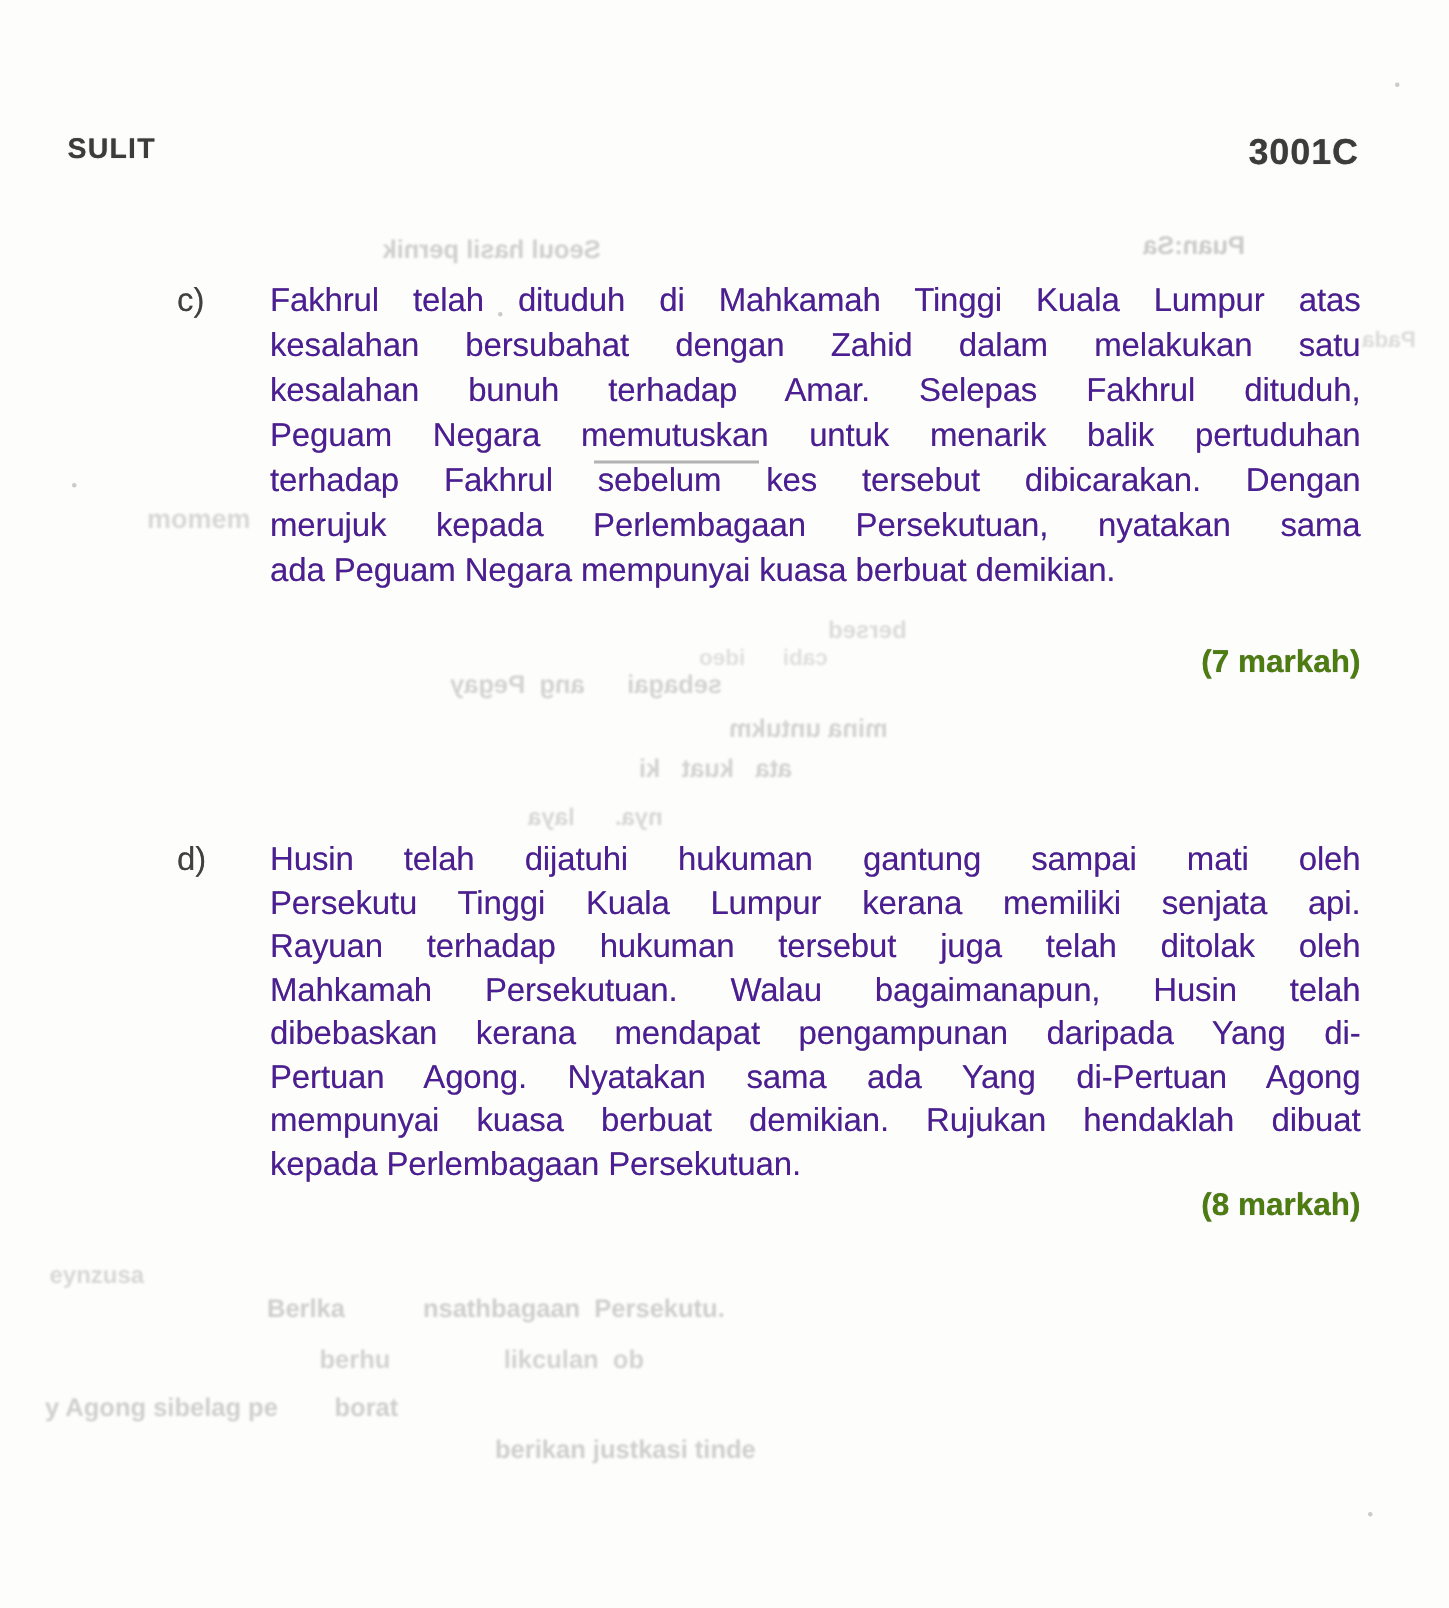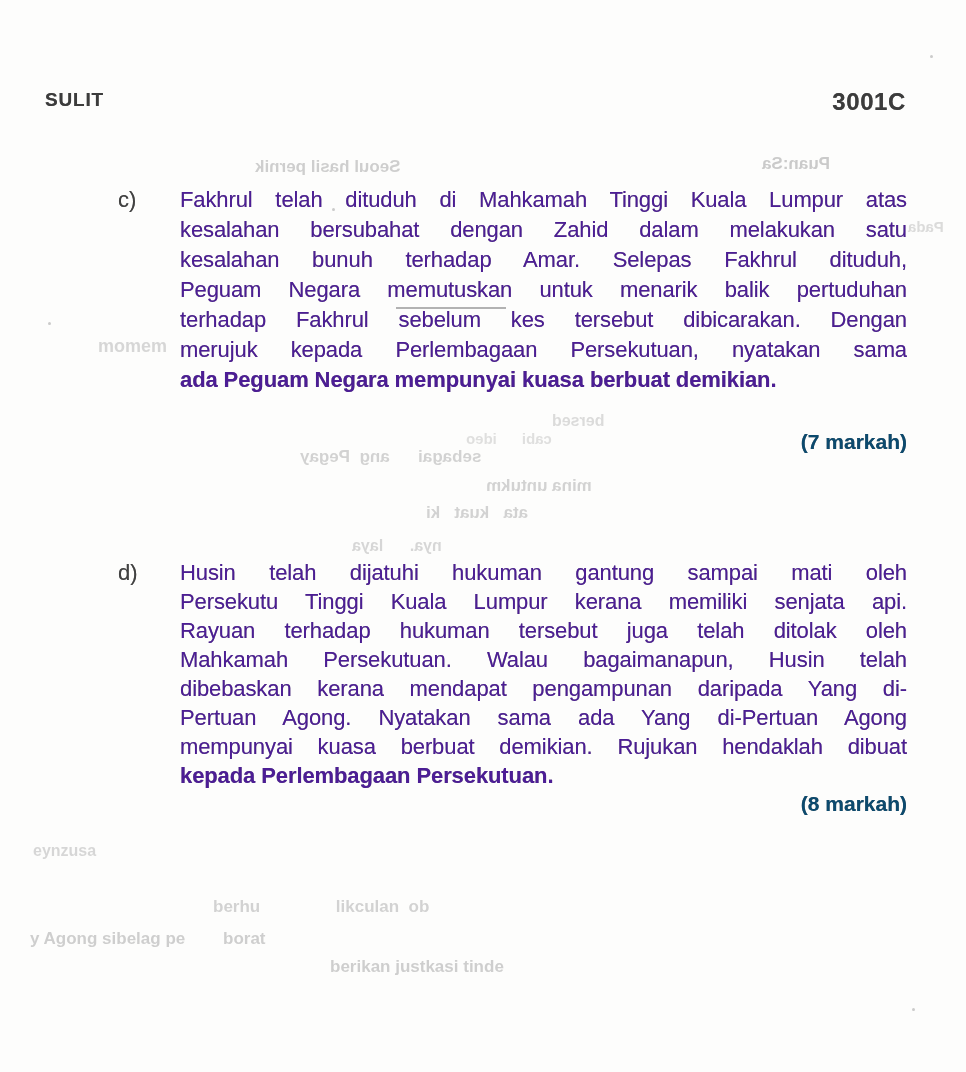--- a/index.html
+++ b/index.html
@@ -58,30 +58,29 @@
     line-height: 30px;
     letter-spacing: -0.1px;
     color: #4c1d95;
     text-shadow: 0 0 0.4px rgba(66,66,66,0.6);
     text-align: justify;
     text-align-last: justify;
     white-space: normal;
   }
   .q-line.last {
     text-align-last: left;
-    font-weight: bold;
   }
   .q-body.d .q-line { line-height: 29px; }
 
   .marks {
     position: absolute;
     right: 59px;
     font-size: 21px;
     font-weight: 700;
-    color: #0c4a6e;
+    color: #4d7c0f;
     text-shadow: 0 0 0.5px rgba(58,58,58,0.7);
   }
 
   
   .ghost-layer {
     position: absolute;
     inset: 0;
     pointer-events: none;
   }
   .ghost {
@@ -147,20 +146,21 @@
     <span class="ghost" style="left:762px; top:154px; font-size:17px; opacity:0.6;">Puan:Sa</span>
     <span class="ghost" style="left:908px; top:218px; font-size:15px; opacity:0.4;">Pada</span>
     <span class="ghost fwd" style="left:98px; top:336px; font-size:18px; opacity:0.45;">momem</span>
     <span class="ghost" style="left:552px; top:412px; font-size:16px; opacity:0.4;">bersed</span>
     <span class="ghost" style="left:466px; top:430px; font-size:15px; opacity:0.35;">cabi      ideo</span>
     <span class="ghost" style="left:300px; top:447px; font-size:17px; opacity:0.5;">sebagai      ang  Pegay</span>
     <span class="ghost" style="left:486px; top:476px; font-size:17px; opacity:0.5;">mina untukm</span>
     <span class="ghost" style="left:426px; top:503px; font-size:17px; opacity:0.5;">ata   kuat   ki</span>
     <span class="ghost" style="left:352px; top:537px; font-size:16px; opacity:0.45;">nya.      laya</span>
     <span class="ghost fwd" style="left:33px; top:842px; font-size:16px; opacity:0.45;">eynzusa</span>
+    <span class="ghost fwd" style="left:178px; top:863px; font-size:17px; opacity:0.55;">Berlka           nsathbagaan  Persekutu.</span>
     <span class="ghost fwd" style="left:213px; top:897px; font-size:17px; opacity:0.5;">berhu                likculan  ob</span>
     <span class="ghost fwd" style="left:30px; top:929px; font-size:17px; opacity:0.55;">y Agong sibelag pe        borat</span>
     <span class="ghost fwd" style="left:330px; top:957px; font-size:17px; opacity:0.55;">berikan justkasi tinde</span>
   </div>
 
   <div class="artifact-line" style="left:396px; top:307px; width:110px;"></div>
   <div class="speck" style="left:332px; top:208px;"></div>
   <div class="speck" style="left:48px; top:322px;"></div>
   <div class="speck" style="left:930px; top:55px;"></div>
   <div class="speck" style="left:912px; top:1008px;"></div>

